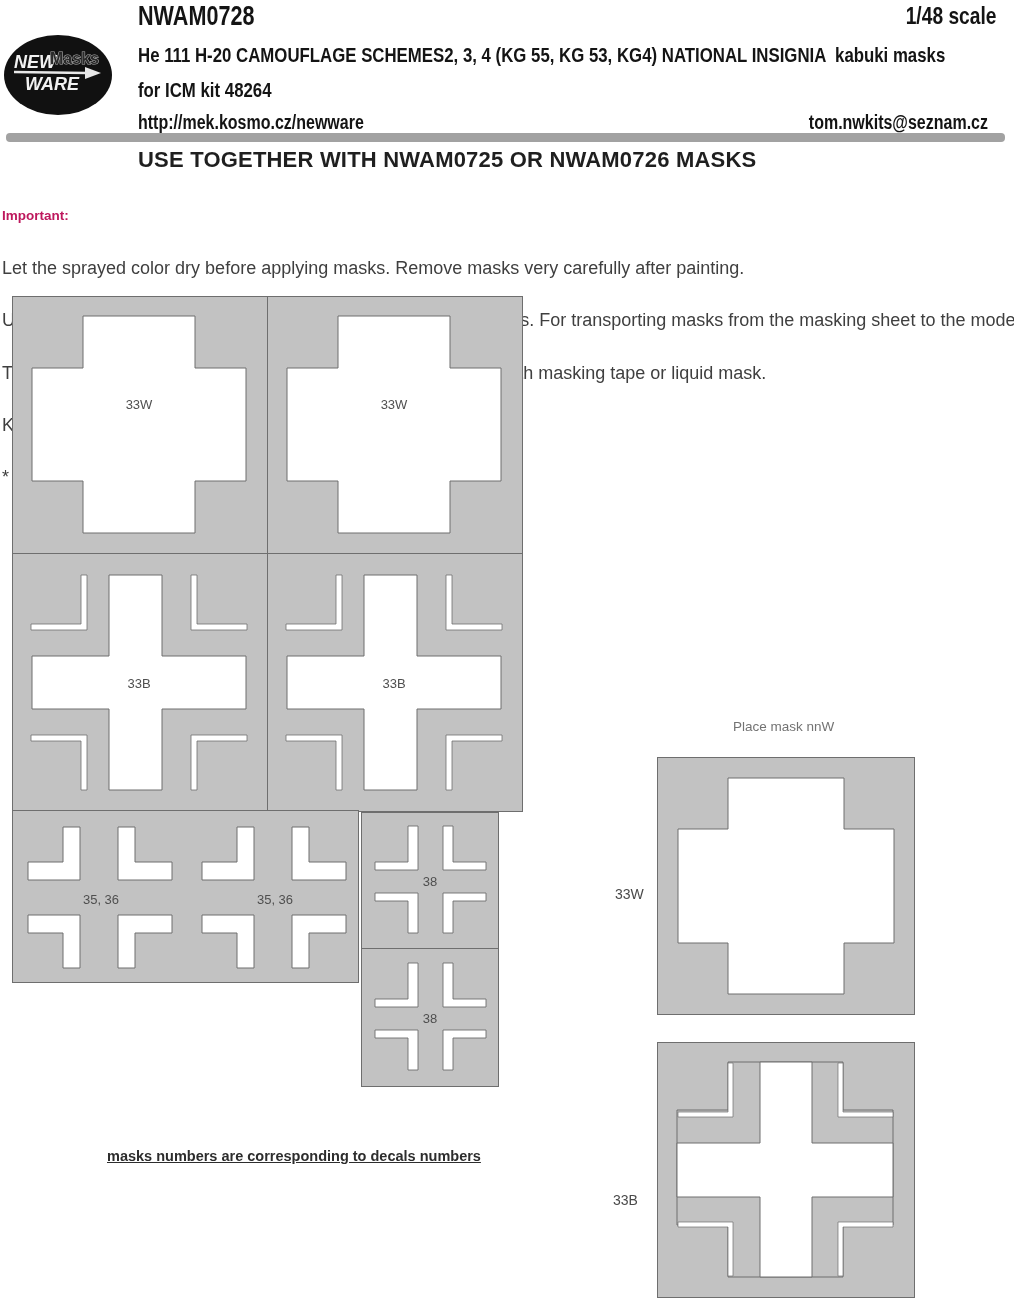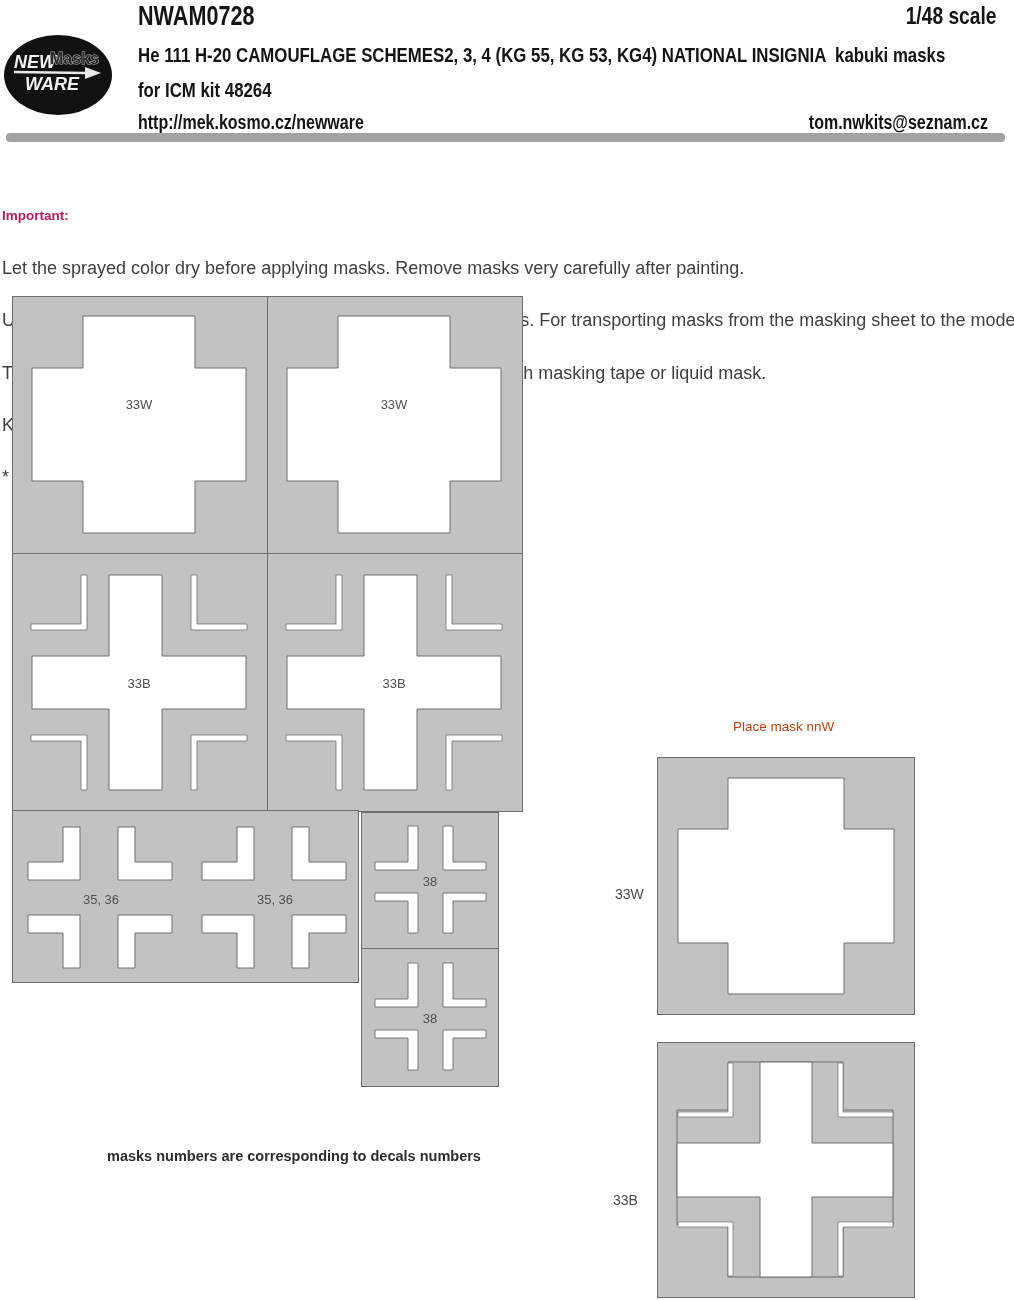--- a/index.html
+++ b/index.html
@@ -15,23 +15,23 @@
   }
   .cond.right { transform-origin:right top; }
   .code  { font-size:27px; }
   .scale { font-size:24px; }
   .titleln { font-size:21px; }
   .urlln { font-size:20px; }
   .divider { background:#a2a2a2; border-radius:4px; }
   .notice { font-weight:bold; font-size:22px; color:#1f1f1f; letter-spacing:0.2px; }
   .imp-head { font-weight:bold; font-size:13.5px; color:#be185d; line-height:17px; }
   .imp-line { font-size:18px; color:#3f3f3f; line-height:16.3px; }
-  .place-line { font-size:13.5px; color:#c2410c; line-height:17px; }
+  .place-line { font-size:13.5px; color:#737373; line-height:17px; }
   .side-label { font-size:14px; color:#4a4a4a; }
-  .footer-note { font-weight:bold; font-size:14.5px; color:#2d2d2d; }
+  .footer-note { font-weight:bold; font-size:14.5px; color:#2d2d2d;text-decoration:underline; }
   svg { display:block; }
   svg text {
     font-family:"Liberation Sans", sans-serif; font-size:13px; fill:#4f4f4f;
   }
   .logo-new, .logo-ware {
     font-style:italic; font-weight:bold; fill:#f2f2f2; font-size:18px;
   }
   .logo-masks {
     font-weight:bold; font-size:16px; fill:#2a2a2a;
     stroke:#b0b0b0; stroke-width:1.1; paint-order:stroke;
@@ -53,20 +53,21 @@
 
   <div class="abs cond code" style="left:138px; top:1px;">NWAM0728</div>
   <div class="abs cond right scale" style="right:18px; top:2px;">1/48 scale</div>
   <div class="abs cond titleln" style="left:138px; top:43px;">He 111 H-20 CAMOUFLAGE SCHEMES2, 3, 4 (KG 55, KG 53, KG4) NATIONAL INSIGNIA  kabuki masks</div>
   <div class="abs cond titleln" style="left:138px; top:78px;">for ICM kit 48264</div>
   <div class="abs cond urlln" style="left:138px; top:111px;">http://mek.kosmo.cz/newware</div>
   <div class="abs cond right urlln" style="right:26px; top:111px;">tom.nwkits@seznam.cz</div>
 
   <div class="abs divider" style="left:6px; top:133px; width:999px; height:9px;"></div>
 
+  <div class="abs notice" style="left:138px; top:147px;">USE TOGETHER WITH NWAM0725 OR NWAM0726 MASKS</div>
 
   <div class="abs" style="left:2px; top:171px;">
     <div class="imp-head">Important:</div>
     <div class="imp-line abs-line">Let the sprayed color dry before applying masks. Remove masks very carefully after painting.</div>
     <div class="imp-line">Use masks for replacement of decals with corresponding numbers. For transporting masks from the masking sheet to the model use transport foil.</div>
     <div class="imp-line">The set does not include masks for all areas, so mask the rest with masking tape or liquid mask.</div>
     <div class="imp-line">K kit part</div>
     <div class="imp-line">*  start placing the mask from this point</div>
   </div>
 

